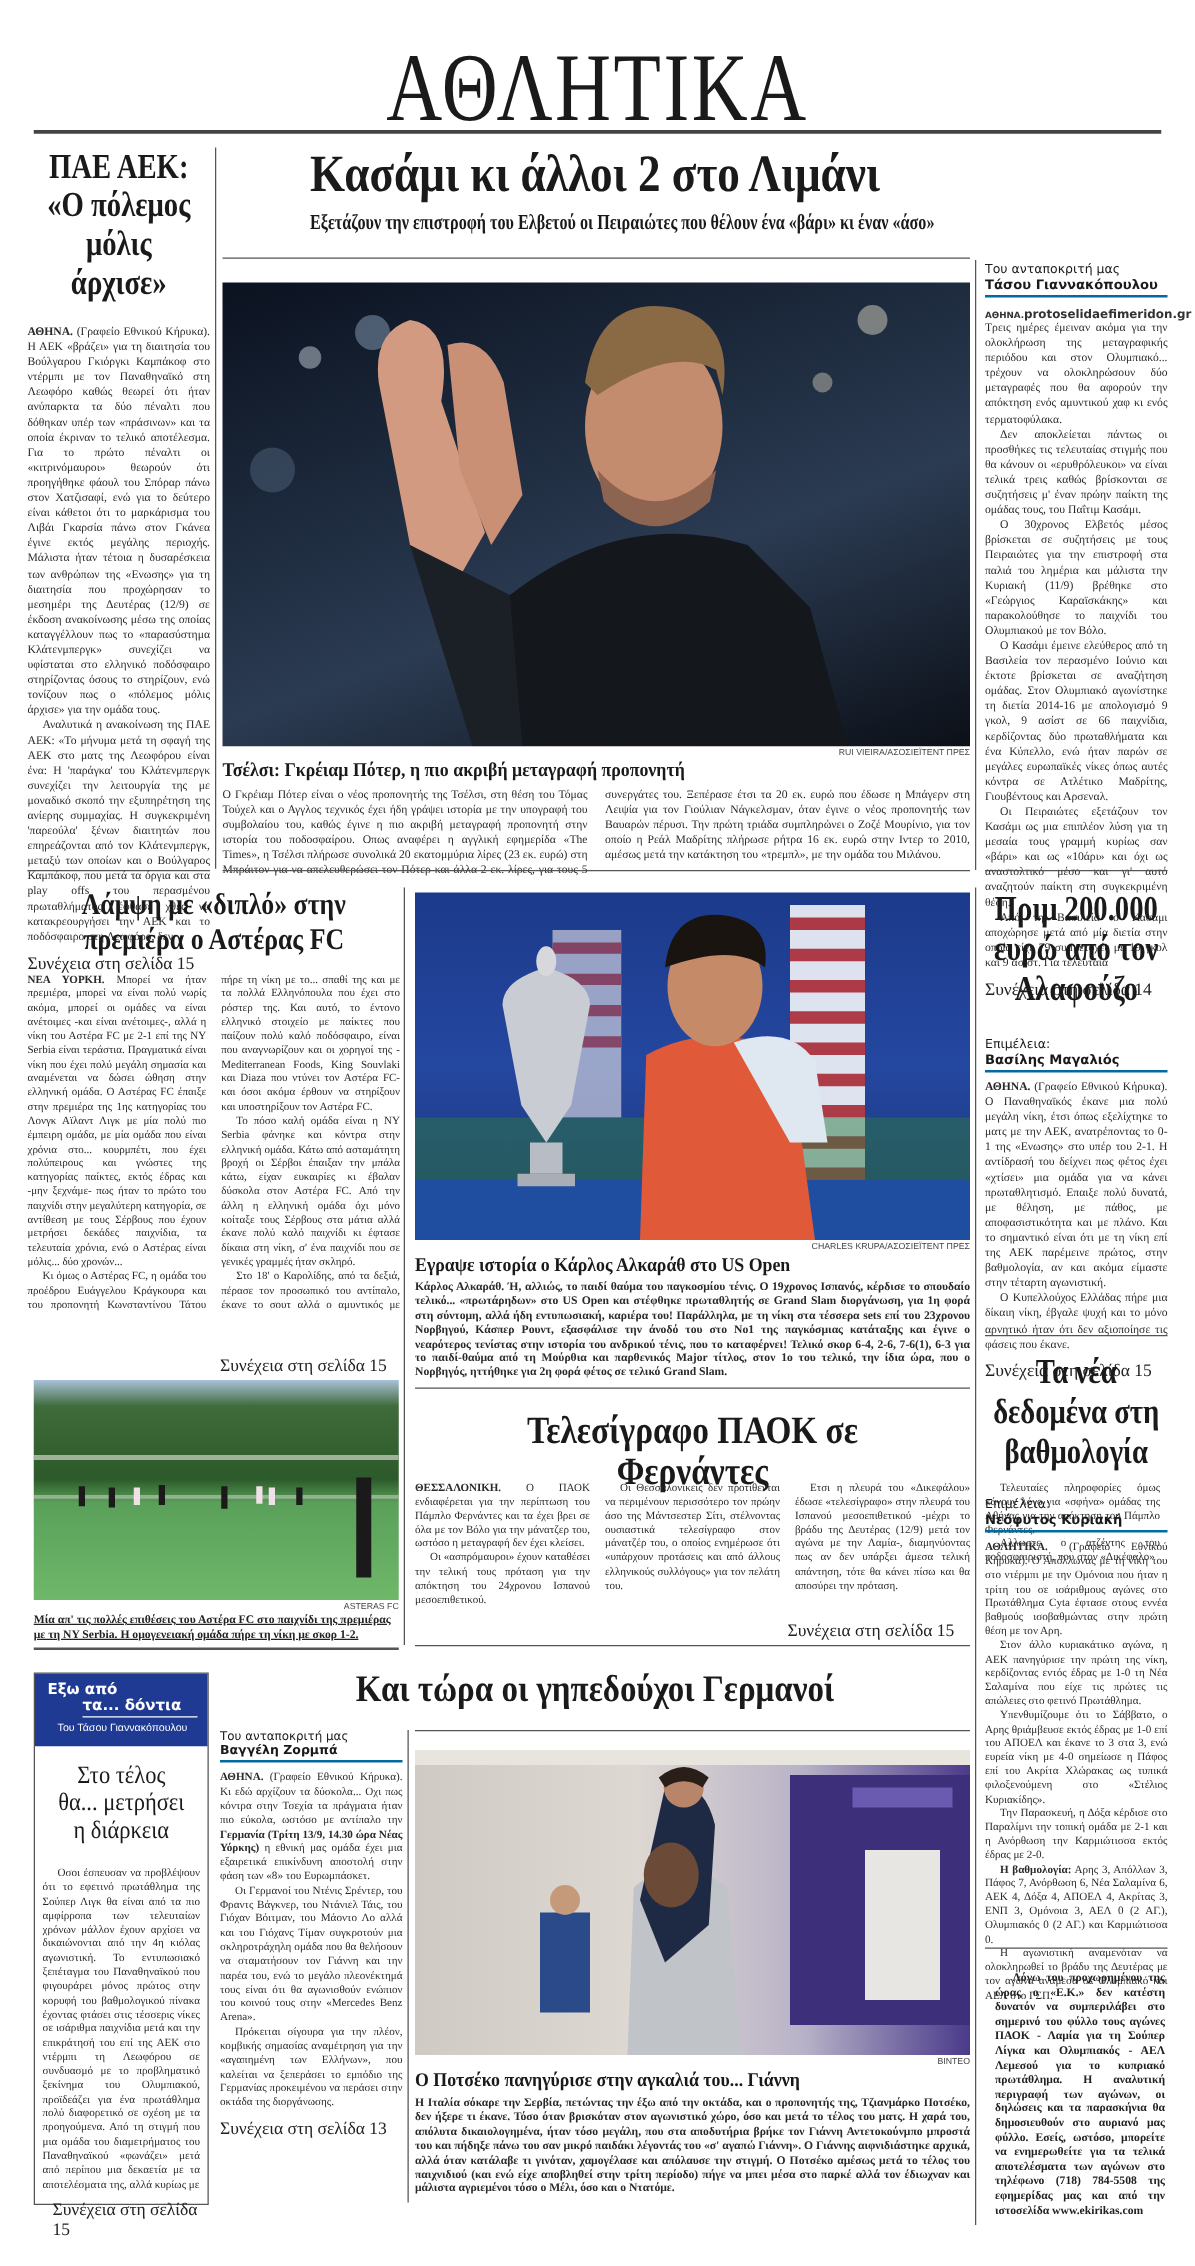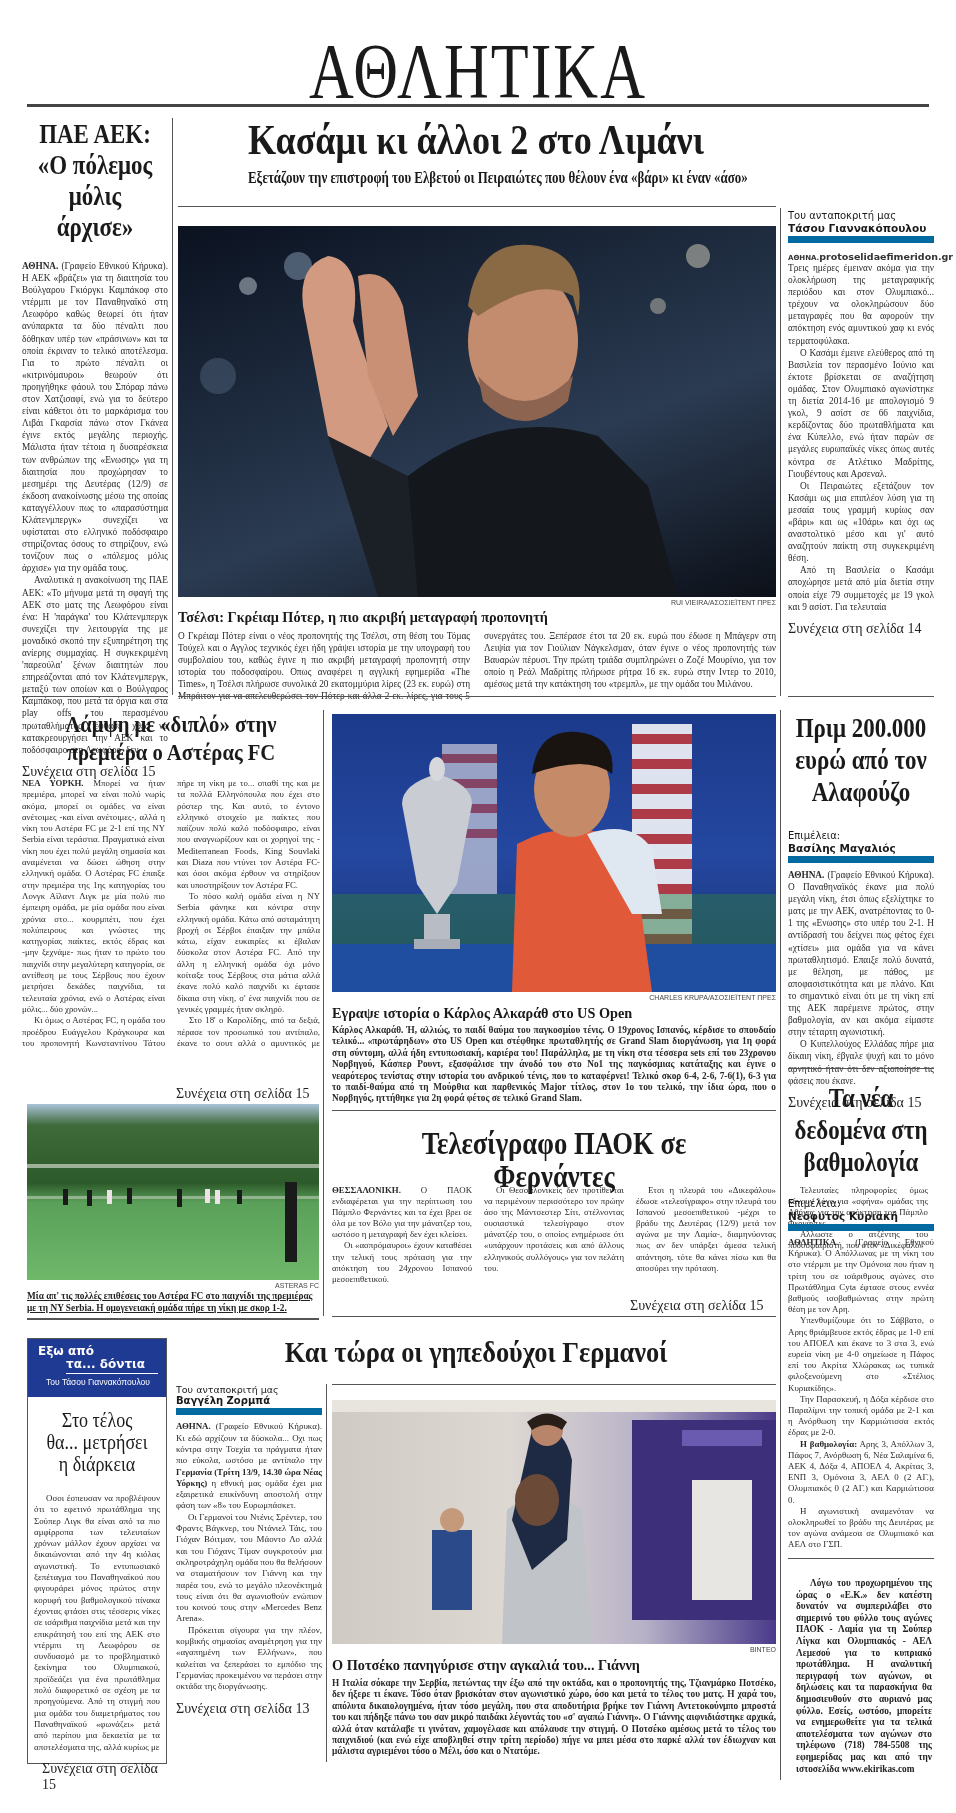--- a/index.html
+++ b/index.html
@@ -14,21 +14,21 @@
 .body p.first{text-indent:0}
 .lead{font-weight:bold}
 .cont{font-size:14px;font-weight:normal;color:#222}
 .vr{width:1px;background:#555}
 .hr{height:1px;background:#555}
 .hr2{height:2px;background:#555}
 .photo{overflow:hidden}
 .credit{font-family:"Liberation Sans",sans-serif;font-size:7px;color:#444;text-align:right}
 .caption-h{font-size:15.5px;font-weight:bold;font-family:"Liberation Serif",serif;line-height:1.1;transform:scaleX(.92);transform-origin:left center;white-space:nowrap}
 .byline-s{font-family:"DejaVu Sans",sans-serif;font-size:10px;line-height:1.2}
-.byline-b{font-family:"DejaVu Sans",sans-serif;font-size:10.5px;font-weight:bold;border-bottom:7px solid #0369a1;padding-bottom:2px}
+.byline-b{font-family:"DejaVu Sans",sans-serif;font-size:10.5px;font-weight:bold;border-bottom:2px solid #0369a1;padding-bottom:2px}
 .cols2{column-count:2;column-gap:14px}
 .cols3{column-count:3;column-gap:14px}
 </style>
 </head>
 <body>
 
 <div class="abs masthead">ΑΘΛΗΤΙΚΑ</div>
 <div class="abs mast-rule"></div>
 
 <div class="abs" style="left:22px;top:118px;width:146px;">
@@ -72,20 +72,22 @@
 <div class="abs body cols2" style="left:178px;top:630px;width:598px;font-size:9.3px;">Ο Γκρέιαμ Πότερ είναι ο νέος προπονητής της Τσέλσι, στη θέση του Τόμας Τούχελ και ο Αγγλος τεχνικός έχει ήδη γράψει ιστορία με την υπογραφή του συμβολαίου του, καθώς έγινε η πιο ακριβή μεταγραφή προπονητή στην ιστορία του ποδοσφαίρου. Οπως αναφέρει η αγγλική εφημερίδα «The Times», η Τσέλσι πλήρωσε συνολικά 20 εκατομμύρια λίρες (23 εκ. ευρώ) στη Μπράιτον για να απελευθερώσει τον Πότερ και άλλα 2 εκ. λίρες, για τους 5 συνεργάτες του. Ξεπέρασε έτσι τα 20 εκ. ευρώ που έδωσε η Μπάγερν στη Λειψία για τον Γιούλιαν Νάγκελσμαν, όταν έγινε ο νέος προπονητής των Βαυαρών πέρυσι. Την πρώτη τριάδα συμπληρώνει ο Ζοζέ Μουρίνιο, για τον οποίο η Ρεάλ Μαδρίτης πλήρωσε ρήτρα 16 εκ. ευρώ στην Ιντερ το 2010, αμέσως μετά την κατάκτηση του «τρεμπλ», με την ομάδα του Μιλάνου.</div>
 <div class="abs hr" style="left:178px;top:696px;width:598px;"></div>
 <div class="abs vr" style="left:780px;top:208px;height:488px;"></div>
 
 <div class="abs" style="left:788px;top:210px;width:146px;">
   <div class="byline-s">Του ανταποκριτή μας</div>
   <div class="byline-b">Τάσου Γιαννακόπουλου</div>
   <div style="margin-top:8px;font-family:'DejaVu Sans',sans-serif;font-weight:bold;font-size:9.5px;color:#333;white-space:nowrap;"><span style="font-size:7px">ΑΘΗΝΑ.</span><span>protoselidaefimeridon.gr</span></div>
   <div class="body">
     <p class="first">Τρεις ημέρες έμειναν ακόμα για την ολοκλήρωση της μεταγραφικής περιόδου και στον Ολυμπιακό... τρέχουν να ολοκληρώσουν δύο μεταγραφές που θα αφορούν την απόκτηση ενός αμυντικού χαφ κι ενός τερματοφύλακα.</p>
+    <p>Δεν αποκλείεται πάντως οι προσθήκες τις τελευταίας στιγμής που θα κάνουν οι «ερυθρόλευκοι» να είναι τελικά τρεις καθώς βρίσκονται σε συζητήσεις μ' έναν πρώην παίκτη της ομάδας τους, του Παΐτιμ Κασάμι.</p>
+    <p>Ο 30χρονος Ελβετός μέσος βρίσκεται σε συζητήσεις με τους Πειραιώτες για την επιστροφή στα παλιά του λημέρια και μάλιστα την Κυριακή (11/9) βρέθηκε στο «Γεώργιος Καραϊσκάκης» και παρακολούθησε το παιχνίδι του Ολυμπιακού με τον Βόλο.</p>
     <p>Ο Κασάμι έμεινε ελεύθερος από τη Βασιλεία τον περασμένο Ιούνιο και έκτοτε βρίσκεται σε αναζήτηση ομάδας. Στον Ολυμπιακό αγωνίστηκε τη διετία 2014-16 με απολογισμό 9 γκολ, 9 ασίστ σε 66 παιχνίδια, κερδίζοντας δύο πρωταθλήματα και ένα Κύπελλο, ενώ ήταν παρών σε μεγάλες ευρωπαϊκές νίκες όπως αυτές κόντρα σε Ατλέτικο Μαδρίτης, Γιουβέντους και Αρσεναλ.</p>
     <p>Οι Πειραιώτες εξετάζουν τον Κασάμι ως μια επιπλέον λύση για τη μεσαία τους γραμμή κυρίως σαν «βάρι» και ως «10άρι» και όχι ως αναστολτικό μέσο και γι' αυτό αναζητούν παίκτη στη συγκεκριμένη θέση.</p>
     <p>Από τη Βασιλεία ο Κασάμι αποχώρησε μετά από μία διετία στην οποία είχε 79 συμμετοχές με 19 γκολ και 9 ασίστ. Για τελευταία</p>
   </div>
   <div class="cont" style="margin-top:8px;">Συνέχεια στη σελίδα 14</div>
 </div>
 <div class="abs hr" style="left:788px;top:696px;width:146px;"></div>
 
 <div class="abs" style="left:22px;top:710px;width:298px;">
   <div class="hl" style="font-size:24px;line-height:28px;transform:scaleX(.86);">Λάμψη με «διπλό» στην πρεμιέρα ο Αστέρας FC</div>
@@ -192,20 +194,21 @@
 <div class="abs" style="left:788px;top:1082px;width:146px;">
   <div class="hl" style="font-size:28px;line-height:32px;transform:scaleX(.82);width:178px;margin-left:-16px;">
     <div>Τα νέα</div>
     <div>δεδομένα στη</div>
     <div>βαθμολογία</div>
   </div>
   <div class="byline-s" style="margin-top:20px;">Επιμέλεια:</div>
   <div class="byline-b">Νεόφυτος Κυριακή</div>
   <div class="body" style="margin-top:6px;font-size:8.9px;line-height:11.2px;">
     <p class="first"><span class="lead">ΑΘΛΗΤΙΚΑ.</span> <span>(Γραφείο Εθνικού Κήρυκα). Ο Απόλλωνας με τη νίκη του στο ντέρμπι με την Ομόνοια που ήταν η τρίτη του σε ισάριθμους αγώνες στο Πρωτάθλημα Cyta έφτασε στους εννέα βαθμούς ισοβαθμώντας στην πρώτη θέση με τον Αρη.</span></p>
+    <p>Στον άλλο κυριακάτικο αγώνα, η ΑΕΚ πανηγύρισε την πρώτη της νίκη, κερδίζοντας εντός έδρας με 1-0 τη Νέα Σαλαμίνα που είχε τις πρώτες τις απώλειες στο φετινό Πρωτάθλημα.</p>
     <p>Υπενθυμίζουμε ότι το Σάββατο, ο Αρης θριάμβευσε εκτός έδρας με 1-0 επί του ΑΠΟΕΛ και έκανε το 3 στα 3, ενώ ευρεία νίκη με 4-0 σημείωσε η Πάφος επί του Ακρίτα Χλώρακας ως τυπικά φιλοξενούμενη στο «Στέλιος Κυριακίδης».</p>
     <p>Την Παρασκευή, η Δόξα κέρδισε στο Παραλίμνι την τοπική ομάδα με 2-1 και η Ανόρθωση την Καρμιώτισσα εκτός έδρας με 2-0.</p>
     <p><span class="lead">Η βαθμολογία:</span> <span>Αρης 3, Απόλλων 3, Πάφος 7, Ανόρθωση 6, Νέα Σαλαμίνα 6, ΑΕΚ 4, Δόξα 4, ΑΠΟΕΛ 4, Ακρίτας 3, ΕΝΠ 3, Ομόνοια 3, ΑΕΛ 0 (2 ΑΓ.), Ολυμπιακός 0 (2 ΑΓ.) και Καρμιώτισσα 0.</span></p>
     <p>Η αγωνιστική αναμενόταν να ολοκληρωθεί το βράδυ της Δευτέρας με τον αγώνα ανάμεσα σε Ολυμπιακό και ΑΕΛ στο ΓΣΠ.</p>
   </div>
 </div>
 <div class="abs hr" style="left:788px;top:1558px;width:146px;"></div>
 <div class="abs" style="left:796px;top:1578px;width:136px;font-size:9.3px;line-height:11.6px;font-weight:bold;text-align:justify;text-indent:14px;color:#222;">Λόγω του προχωρημένου της ώρας ο «Ε.Κ.» δεν κατέστη δυνατόν να συμπεριλάβει στο σημερινό του φύλλο τους αγώνες ΠΑΟΚ - Λαμία για τη Σούπερ Λίγκα και Ολυμπιακός - ΑΕΛ Λεμεσού για το κυπριακό πρωτάθλημα. Η αναλυτική περιγραφή των αγώνων, οι δηλώσεις και τα παρασκήνια θα δημοσιευθούν στο αυριανό μας φύλλο. Εσείς, ωστόσο, μπορείτε να ενημερωθείτε για τα τελικά αποτελέσματα των αγώνων στο τηλέφωνο (718) 784-5508 της εφημερίδας μας και από την ιστοσελίδα www.ekirikas.com</div>
 
 <div class="abs" style="left:27px;top:1338px;width:140px;height:426px;border:1px solid #555;">

